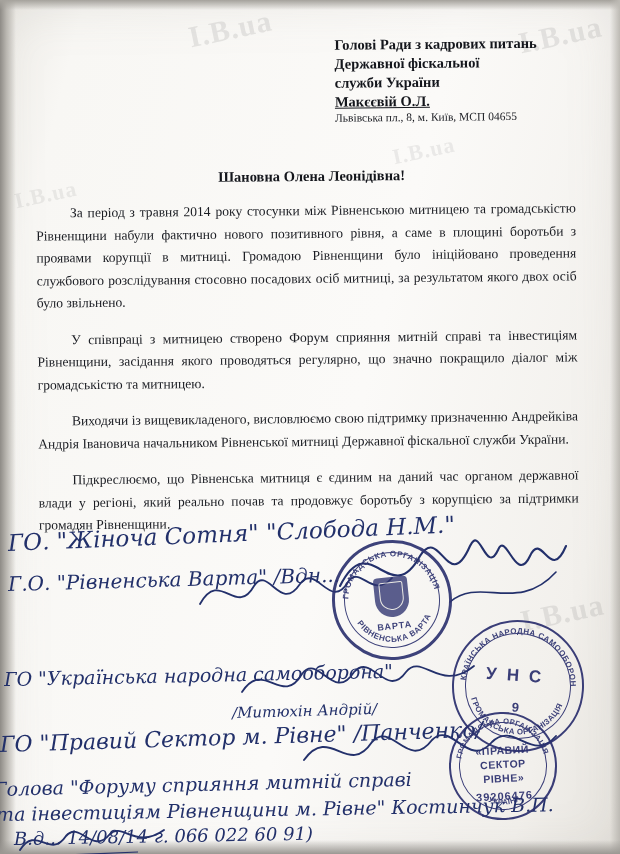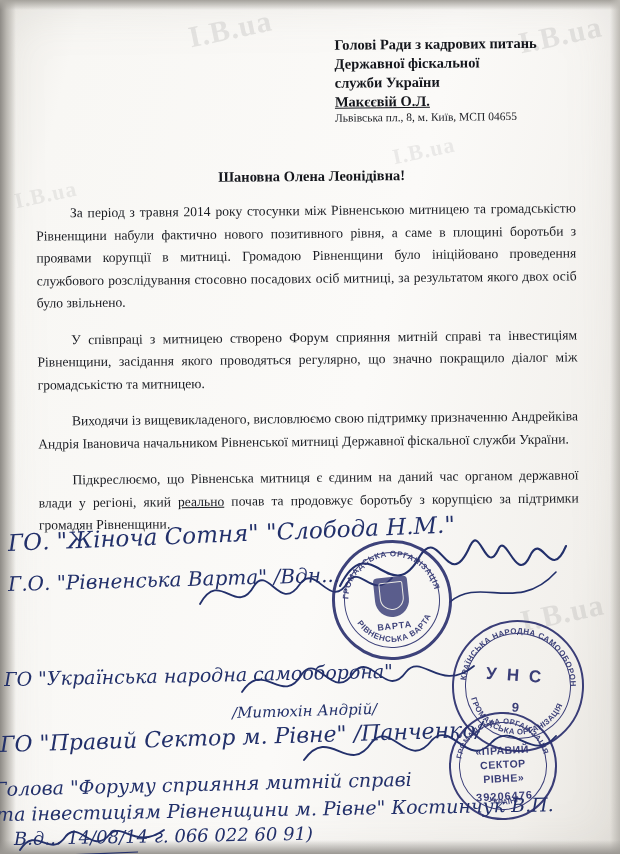--- a/index.html
+++ b/index.html
@@ -123,21 +123,21 @@
     font-size: 13.6px;
     line-height: 22.5px;
     color: #1b1d23;
     text-align: justify;
   }
   #body p {
     margin: 0 0 14px 0;
     text-indent: 34px;
   }
   #body p:last-child { margin-bottom: 0; }
-  .u { text-decoration: underline; }
+  .u { }
 
   
   #hand {
     position: absolute;
     left: 0; top: 520px;
     width: 620px; height: 334px;
     font-family: "DejaVu Serif", serif;
     color: #1d2a55;
   }
   .hw {

